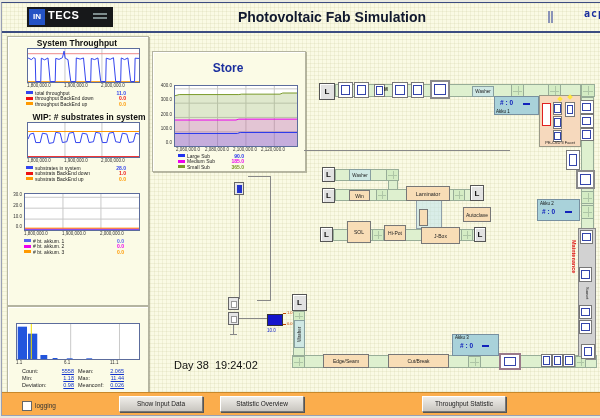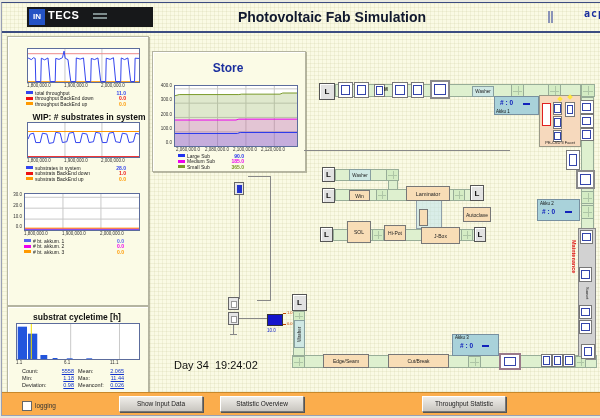--- a/index.html
+++ b/index.html
@@ -7,21 +7,21 @@
        border:1px solid #9aa0b4;border-top:1px solid #3c4c80;overflow:hidden;
        background-color:#fafae4;
        background-image:linear-gradient(rgba(205,205,160,.22) 1px,transparent 1px),
                         linear-gradient(90deg,rgba(205,205,160,.22) 1px,transparent 1px);
        background-size:4px 4px;}
   .abs{position:absolute;}
   
   .header{position:absolute;left:0;top:0;width:598px;height:28px;border-bottom:2px solid #3c4c80;}
   .apptitle{position:absolute;left:60px;top:0;width:540px;height:28px;line-height:28px;text-align:center;
             font-size:14px;font-weight:bold;color:#10182e;}
-  .intecs{position:absolute;left:25px;top:4px;width:86px;height:20px;background:#17181a;padding-left:40px;}
+  .intecs{position:absolute;left:25px;top:4px;width:86px;height:20px;background:#17181a;}
   .intecs .inbadge{position:absolute;left:2px;top:2px;width:16px;height:16px;background:#2453c4;color:#fff;
             font-size:8px;font-weight:bold;text-align:center;line-height:16px;}
   .intecs .tecs{position:absolute;left:21px;top:2px;color:#fff;font-size:11px;font-weight:bold;letter-spacing:.5px;}
   .tagbar{position:absolute;width:14px;height:2px;background:#9aa;opacity:.8;}
   .acp{position:absolute;left:546px;top:5px;width:48px;height:19px;}
   .acp .txt{position:absolute;left:8px;top:0px;font-size:10px;font-weight:bold;color:#1b2f9e;letter-spacing:1px;font-family:"DejaVu Sans Mono",monospace;padding-left:28px;}
   .acpbar{position:absolute;width:2px;background:#8a93b8;}
   
   .panel{position:absolute;background:#fbfbe6;border:1px solid #b4b4a0;
          box-shadow:1px 1px 0 rgba(120,120,100,.5), inset 1px 1px 0 #ffffff;}
@@ -97,20 +97,21 @@
     <div class="acp">
       <span class="acpbar" style="left:0;top:3px;height:12px;"></span>
       <span class="acpbar" style="left:3px;top:3px;height:12px;"></span>
       <span class="txt">acp</span>
     </div>
   </div>
 
   <div class="panel" style="left:5px;top:33px;width:140px;height:268px;"></div>
   <div class="panel" style="left:5px;top:303px;width:140px;height:87px;"></div>
 
+  <div class="ctitle" style="left:5px;top:35px;width:140px;">System Throughput</div>
   <div class="plot" style="left:25px;top:45px;width:111px;height:33px;">
       <svg viewBox="0 0 100 100" preserveAspectRatio="none" style="position: absolute; left: 0px; top: 0px; width: 100%; height: 100%; display: block;">
         <line x1="33.3" y1="0" x2="33.3" y2="100" stroke="#c9c9c9" stroke-width="1" vector-effect="non-scaling-stroke"></line>
         <line x1="66.6" y1="0" x2="66.6" y2="100" stroke="#c9c9c9" stroke-width="1" vector-effect="non-scaling-stroke"></line>
         <polyline points="0.00,14.29 100.00,14.29" fill="none" stroke="#ee8888" stroke-width="1" vector-effect="non-scaling-stroke"></polyline>
         <polyline points="0.00,98.93 100.00,98.93" fill="none" stroke="#ff9900" stroke-width="1" vector-effect="non-scaling-stroke"></polyline>
         <polyline points="0.00,27.14 3.00,32.14 5.00,26.43 6.50,28.57 7.00,98.57 11.50,98.57 12.00,27.86 15.00,32.86 18.00,27.14 20.00,98.57 24.50,98.57 25.00,28.57 28.00,31.43 31.00,26.43 32.50,6.43 33.50,27.86 36.00,32.14 38.50,98.57 43.00,98.57 43.50,27.14 47.00,30.71 50.00,27.14 52.00,98.57 56.50,98.57 57.00,28.57 60.00,32.14 63.00,27.14 65.50,98.57 70.00,98.57 70.50,27.86 74.00,31.43 77.00,26.43 79.00,98.57 83.50,98.57 84.00,27.14 87.00,32.14 90.00,27.14 92.50,98.57 96.00,98.57 96.50,27.86 100.00,28.57" fill="none" stroke="#3344ee" stroke-width="1" vector-effect="non-scaling-stroke"></polyline>
       </svg>
     </div>
   <span class="tick" style="left:25px;top:80px;">1,800,000.0</span>
@@ -195,21 +196,20 @@
       <span># bt. akkum. 2</span>
       <span class="lv" style="color: rgb(238, 0, 238);">0.0</span>
     </div>
     <div class="lrow">
       <span class="sw" style="background-color: rgb(255, 153, 0);"></span>
       <span># bt. akkum. 3</span>
       <span class="lv" style="color: rgb(255, 153, 0);">0.0</span>
     </div>
   </div>
 
-  <div class="ctitle" style="left:5px;top:309px;width:140px;">substrat cycletime [h]</div>
   <div class="plot" style="left:14px;top:320px;width:122px;height:35px;">
       <svg viewBox="0 0 100 100" preserveAspectRatio="none" style="position: absolute; left: 0px; top: 0px; width: 100%; height: 100%; display: block;">
         <line x1="44" y1="0" x2="44" y2="100" stroke="#c9c9c9" stroke-width="1" vector-effect="non-scaling-stroke"></line>
         <line x1="84" y1="0" x2="84" y2="100" stroke="#c9c9c9" stroke-width="1" vector-effect="non-scaling-stroke"></line>
         <rect x="0.5999999999999996" y="7.61904761904762" width="7.6" height="92.38095238095238" fill="#2255dd"></rect>
         <rect x="9" y="27.61904761904762" width="7.600000000000001" height="72.38095238095238" fill="#2255dd"></rect>
         <rect x="19.2" y="88.57142857142857" width="5.600000000000001" height="11.42857142857143" fill="#2255dd"></rect>
         <rect x="29.2" y="97.14285714285714" width="4.0000000000000036" height="2.857142857142861" fill="#2255dd"></rect>
         <rect x="40.800000000000004" y="98.0952380952381" width="4.799999999999997" height="1.904761904761898" fill="#2255dd"></rect>
         <rect x="56.800000000000004" y="98.0952380952381" width="4.800000000000004" height="1.904761904761898" fill="#2255dd"></rect>
@@ -288,21 +288,21 @@
       <span>Medium Sub</span>
       <span class="lv" style="color: rgb(238, 0, 238);">185.0</span>
     </div>
     <div class="lrow">
       <span class="sw" style="background-color: rgb(122, 154, 42);"></span>
       <span>Small Sub</span>
       <span class="lv" style="color: rgb(122, 154, 42);">365.0</span>
     </div>
   </div>
 
-  <div class="clock" style="left:172px;top:356px;">Day 34  19:24:02</div>
+  <div class="clock" style="left:172px;top:356px;">Day 38  19:24:02</div>
 
   <div class="wire" style="left:302px;top:147px;width:206px;height:1px;"></div>
   <div class="wire" style="left:237px;top:192px;width:1px;height:104px;"></div>
   <div class="wire" style="left:237px;top:315px;width:28px;height:1px;"></div>
   <div class="wire" style="left:246px;top:173px;width:22px;height:1px;"></div>
   <div class="wire" style="left:268px;top:173px;width:1px;height:125px;"></div>
   <div class="wire" style="left:255px;top:297px;width:13px;height:1px;"></div>
   <div class="wire" style="left:231px;top:322px;width:1px;height:9px;"></div>
   <div class="wire" style="left:228px;top:331px;width:7px;height:1px;"></div>
   <div class="srcicon" style="left:232px;top:179px;width:10px;height:13px;">

